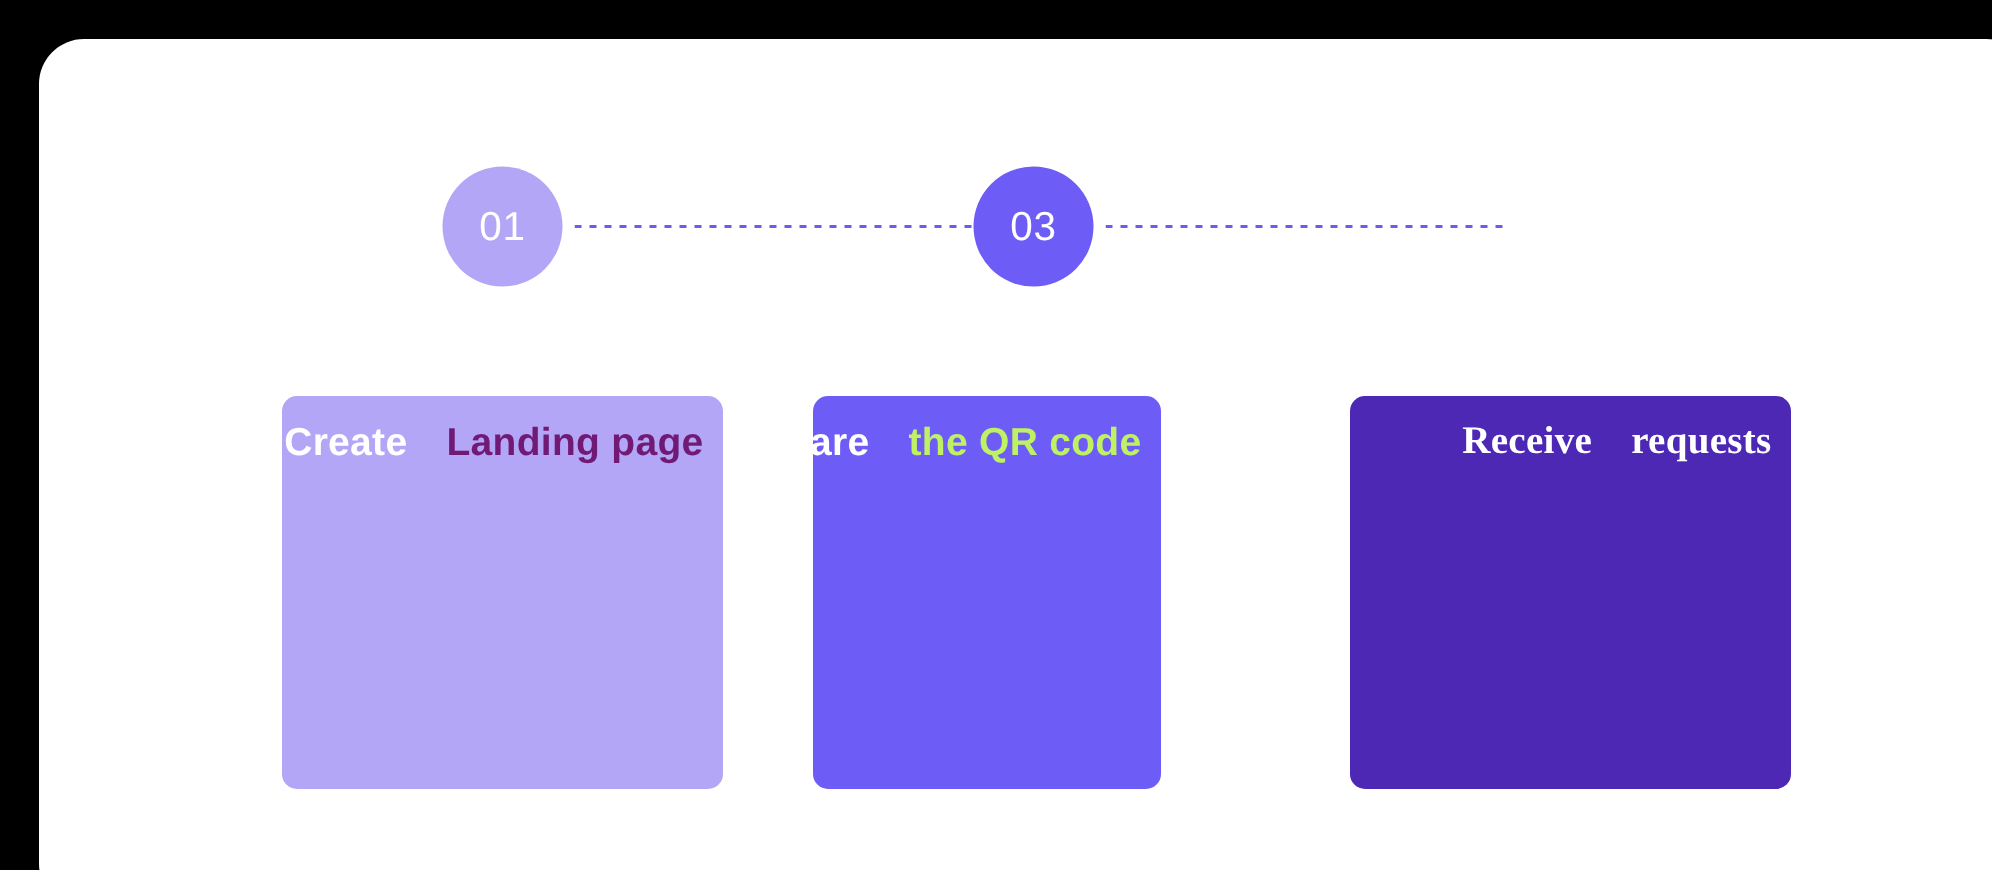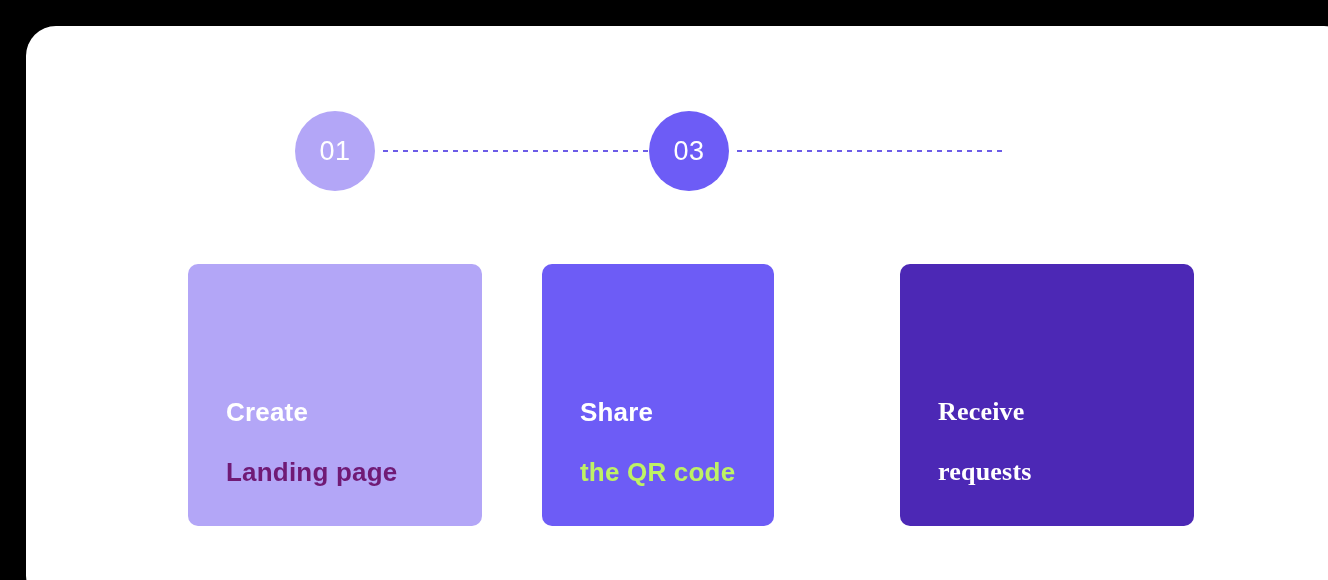--- a/index.html
+++ b/index.html
@@ -91,21 +91,21 @@
     width: 1328px;
     height: 262px;
   }
 
   .card {
     position: absolute;
     top: 0;
     height: 262px;
     border-radius: 10px;
     display: flex;
-    flex-direction: column;
+    flex-direction: row;
     justify-content: flex-end;
     padding: 0 0 24px 25px;
   }
 
   .card-1 { left: 162px; width: 294px; }
   .card-2 { left: 516px; width: 232px; }
   .card-3 { left: 874px; width: 294px; }
 
   .card-line {
     color: #ffffff;

